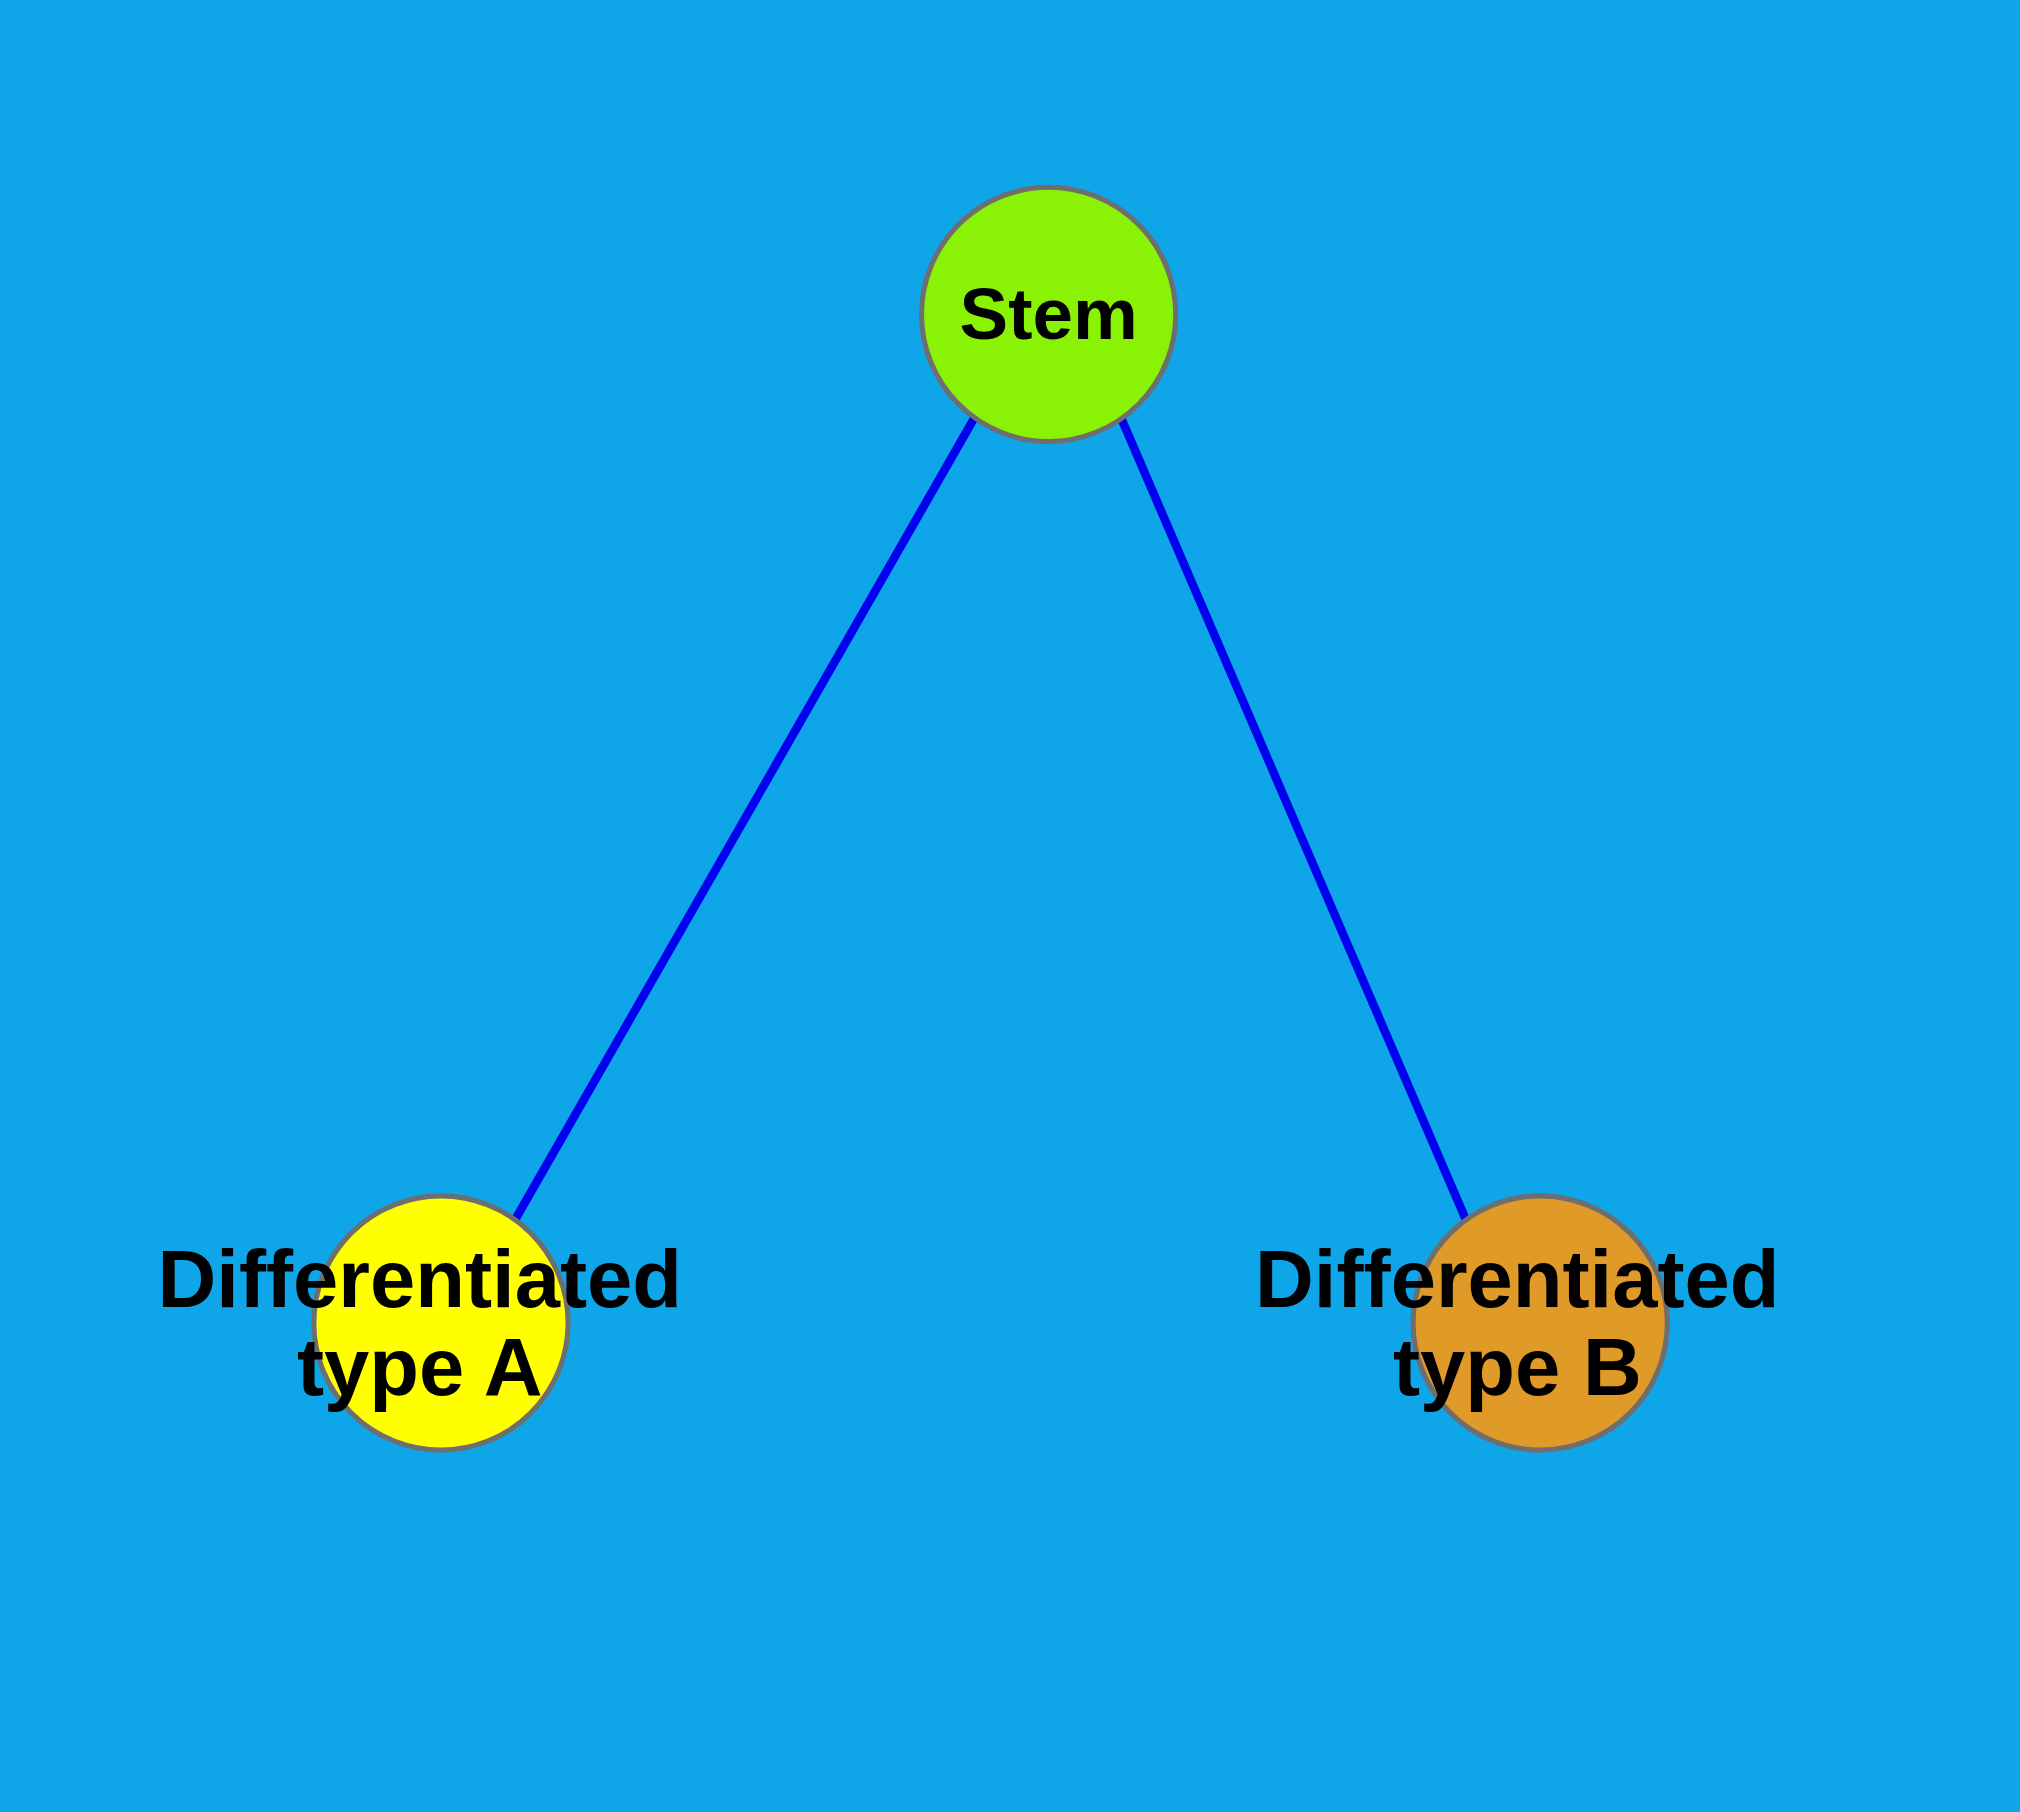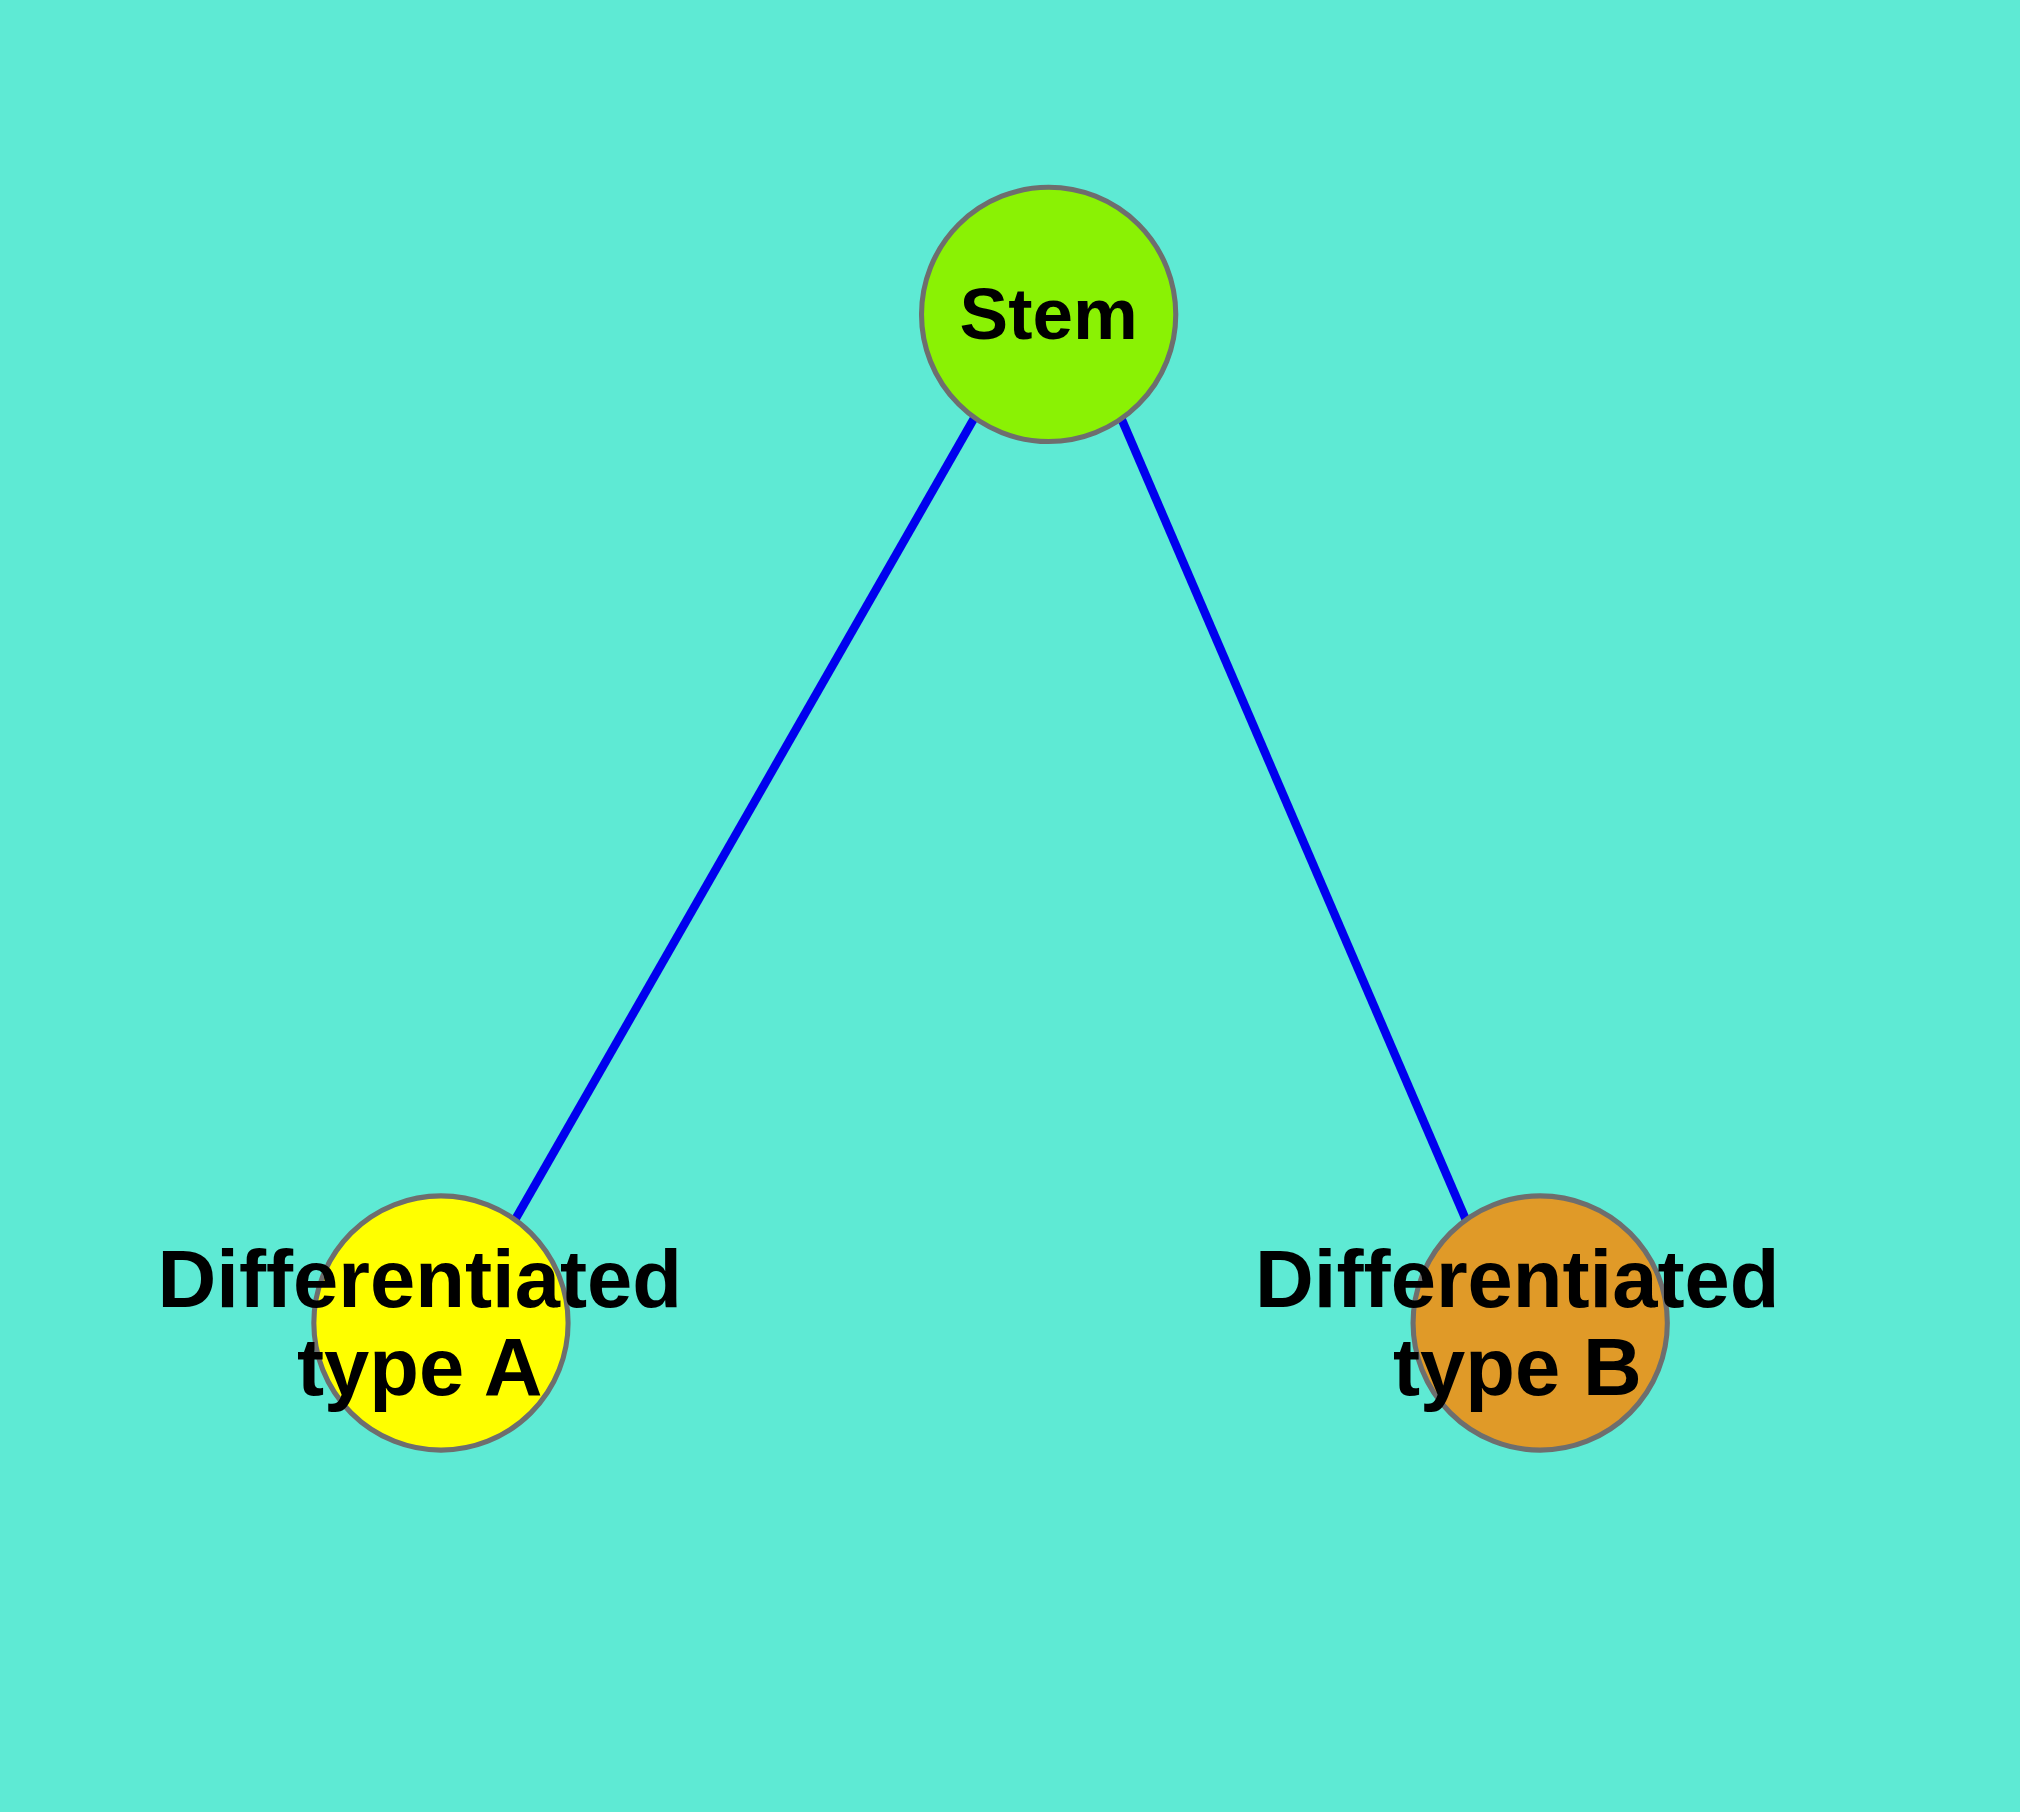--- a/index.html
+++ b/index.html
@@ -39,21 +39,21 @@
   .node-label {
     font-family: "Liberation Sans", sans-serif;
     font-weight: bold;
     fill: #000000;
     text-anchor: middle;
   }
 </style>
 </head>
 <body>
 
-<div id="canvas" style="width: 2021px; height: 1812px; background: #5eead4;">
+<div id="canvas" style="width: 2021px; height: 1812px; background: #0ea5e9;">
   <svg id="graph-svg" viewBox="0 0 2384 2138" style="width: 2021px; height: 1812px;">
     <g id="edges-layer">
         <line class="edge-line" x1="1150" y1="492" x2="607" y2="1440" stroke="#0000ee" stroke-width="10"></line>
         <line class="edge-line" x1="1322" y1="492" x2="1731" y2="1443" stroke="#0000ee" stroke-width="10"></line>
       </g>
     <g id="nodes-layer">
         <circle class="node-circle" cx="1237" cy="371" r="150" fill="#8af204" stroke="#6e6e6e" stroke-width="6"></circle>
         <circle class="node-circle" cx="520" cy="1561" r="150" fill="#ffff00" stroke="#6e6e6e" stroke-width="6"></circle>
         <circle class="node-circle" cx="1817" cy="1561" r="150" fill="#e09a28" stroke="#6e6e6e" stroke-width="6"></circle>
       </g>

